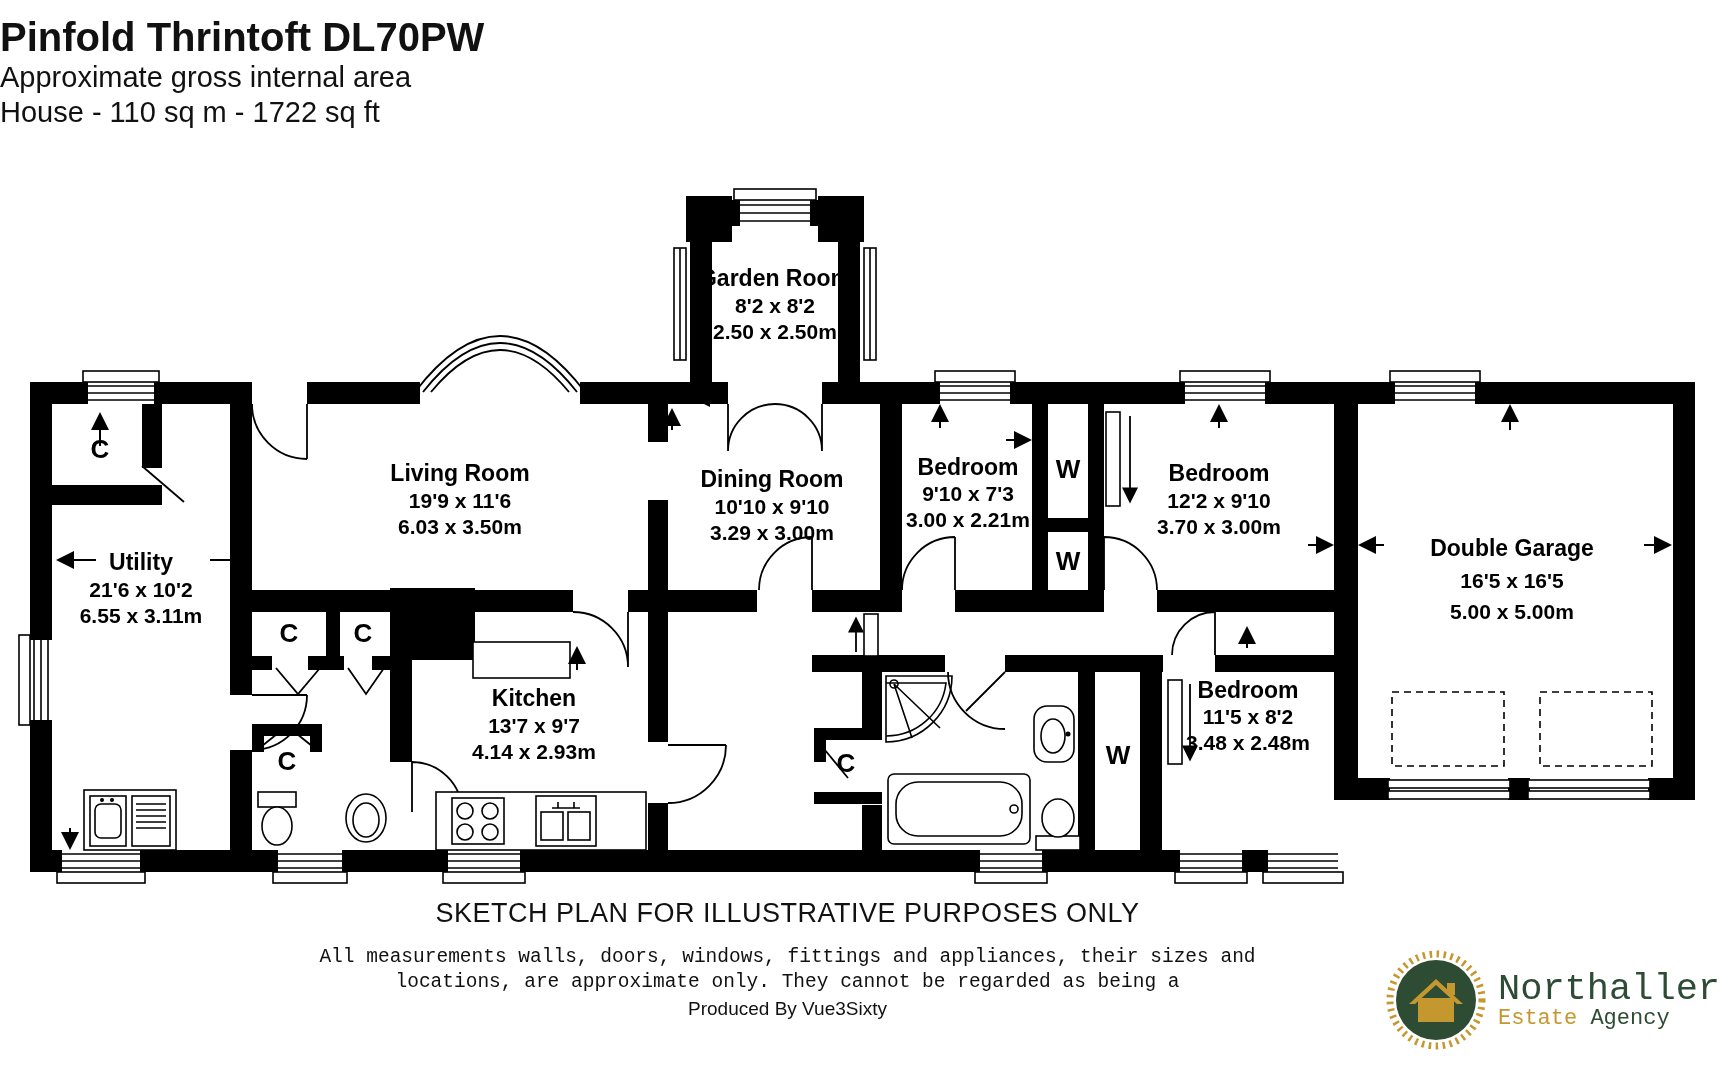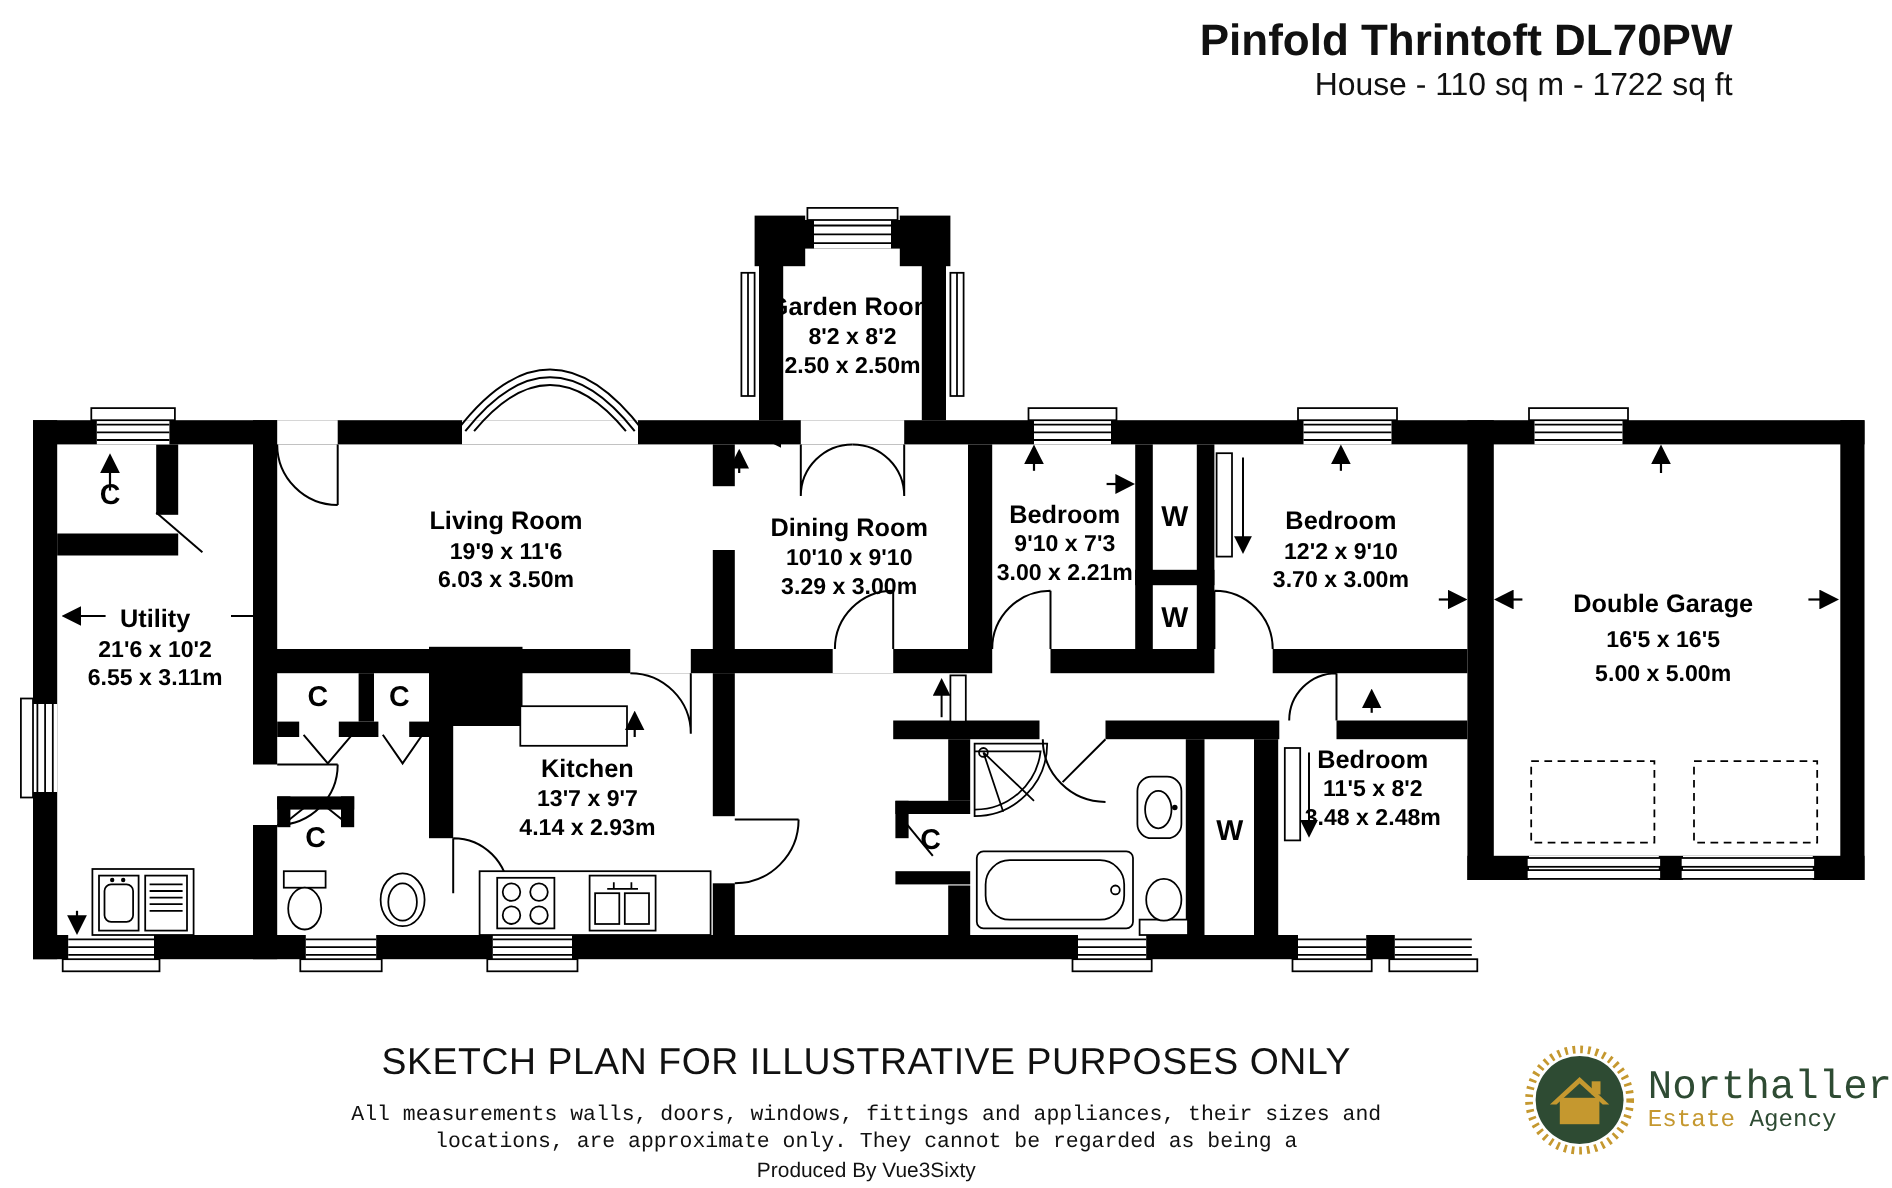--- a/index.html
+++ b/index.html
@@ -1,22 +1,22 @@
 <!DOCTYPE html>
 <html><head>
 <meta charset="utf-8">
 <style>
   html,body{margin:0;padding:0;background:#fff;}
   #stage{position:relative;width:1720px;height:1080px;background:#ffffff;overflow:hidden;
          font-family:"Liberation Sans",sans-serif;}
-  .hdr{position:absolute;left:0;top:14px;width:1575px;text-align:right;color:#111;}
+  .hdr{position:absolute;left:0;top:14px;width:1575px;text-align:left;color:#111;}
   .hdr .t{font-size:40px;font-weight:bold;line-height:1.15;}
   .hdr .s{font-size:29px;line-height:1.2;}
   .ftr{position:absolute;left:0;top:898px;width:1575px;text-align:center;color:#111;}
-  .ftr .sk{font-size:34px;letter-spacing:.5px;margin-bottom:16px;margin-top:48px;}
+  .ftr .sk{font-size:27px;letter-spacing:.5px;margin-bottom:16px;}
   .ftr .d{font-size:19.5px;line-height:25px;font-family:Liberation Mono, monospace;}
   .ftr .p{font-size:19px;margin-top:3px;}
   #plan{position:absolute;left:0;top:0;}
   .rn{font-family:"Liberation Sans",sans-serif;font-size:23px;font-weight:bold;text-anchor:middle;fill:#000;}
   .rd{font-family:"Liberation Sans",sans-serif;font-size:21px;font-weight:bold;text-anchor:middle;fill:#000;}
   .cl{font-family:"Liberation Sans",sans-serif;font-size:26px;font-weight:bold;text-anchor:middle;fill:#000;}
   .wall{fill:#000;stroke:none;}
   .gap{fill:#fff;stroke:none;}
   .thin{fill:none;stroke:#000;stroke-width:1.6;}
   .thin2{fill:#fff;stroke:#000;stroke-width:1.6;}
@@ -27,20 +27,21 @@
   .logo-text .l1{font-size:37px;}
   .logo-text .l2{font-size:22px;}
 </style>
 </head>
 <body>
 
 <div id="stage">
 
   <div class="hdr">
     <div class="t">Pinfold Thrintoft DL70PW</div>
+    <div class="s">Approximate gross internal area</div>
     <div class="s">House - 110 sq m - 1722 sq ft</div>
   </div>
 
   <svg id="plan" width="1720" height="1080" viewBox="0 0 1720 1080">
     <defs>
       <marker id="ah" markerWidth="9" markerHeight="9" refX="7" refY="4.5" orient="auto">
         <path d="M0,0 L9,4.5 L0,9 z" fill="#000"></path>
       </marker>
     </defs>
 

